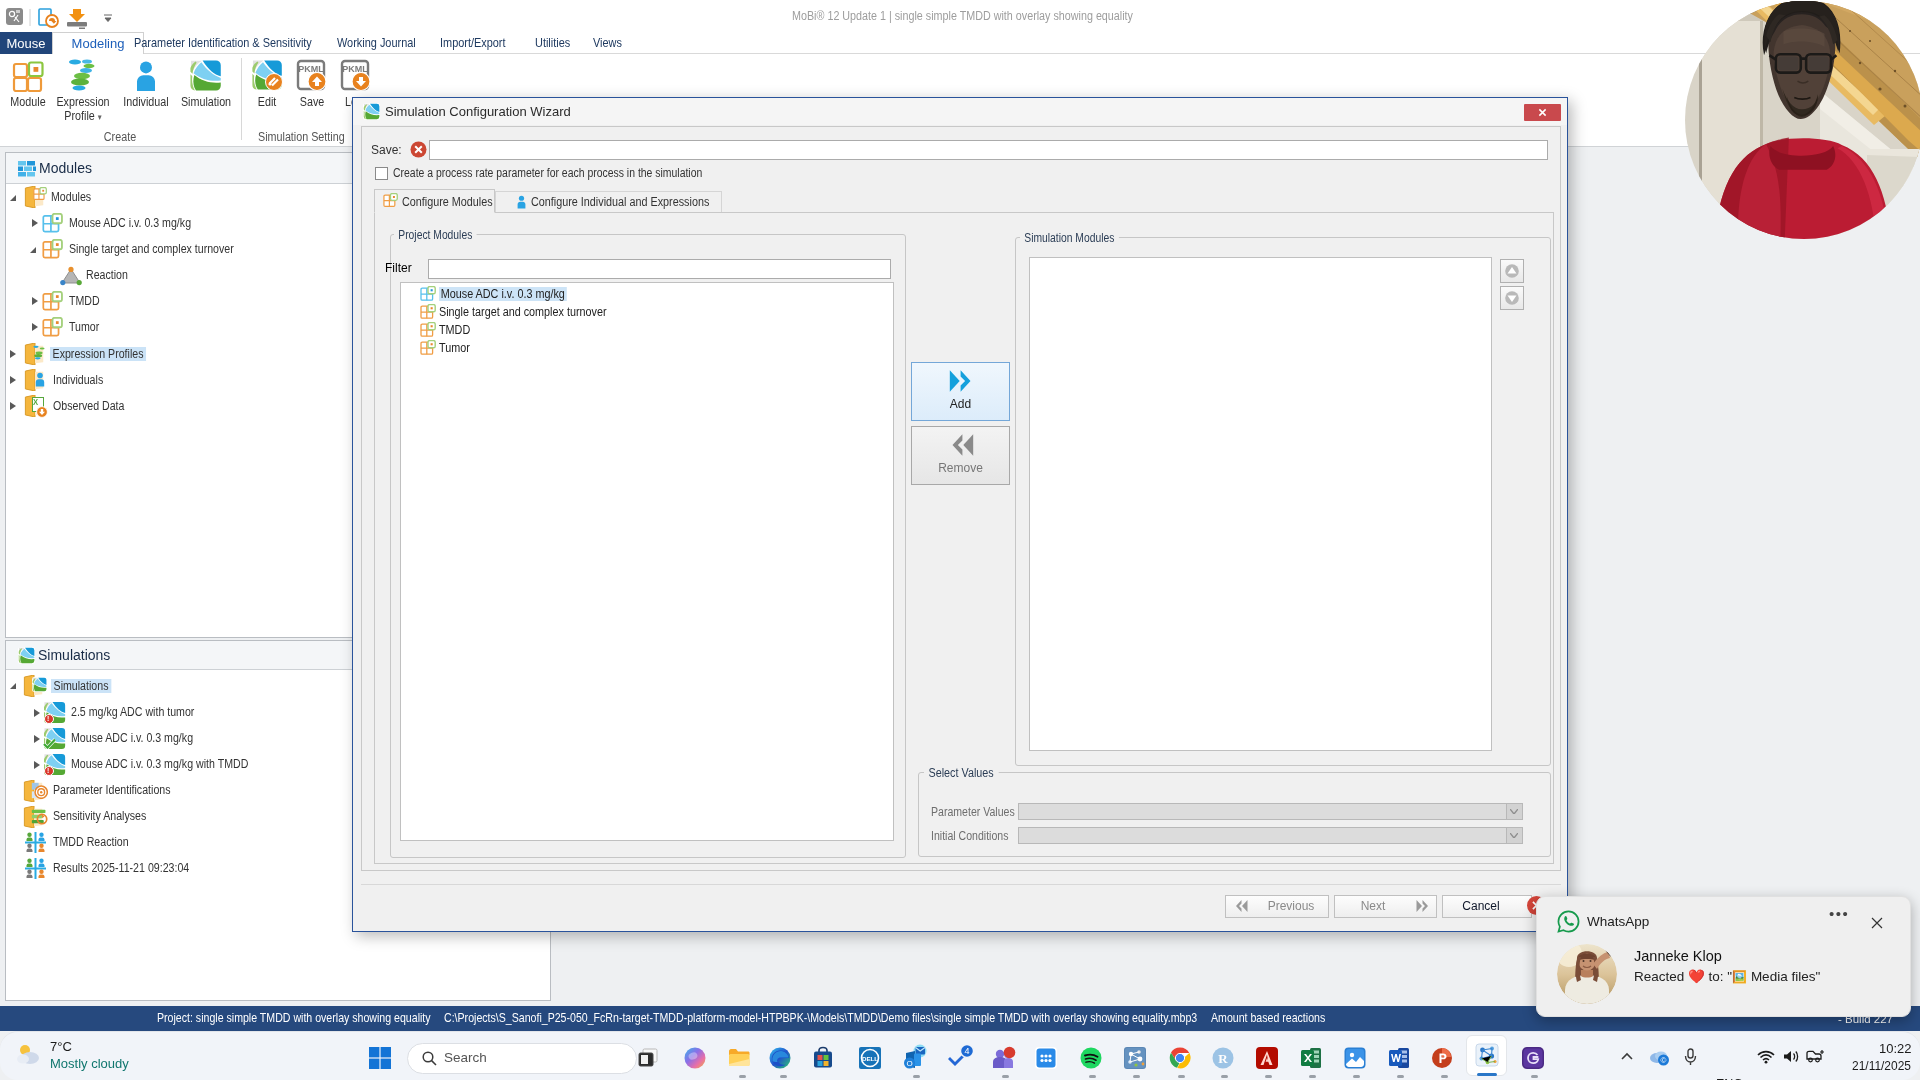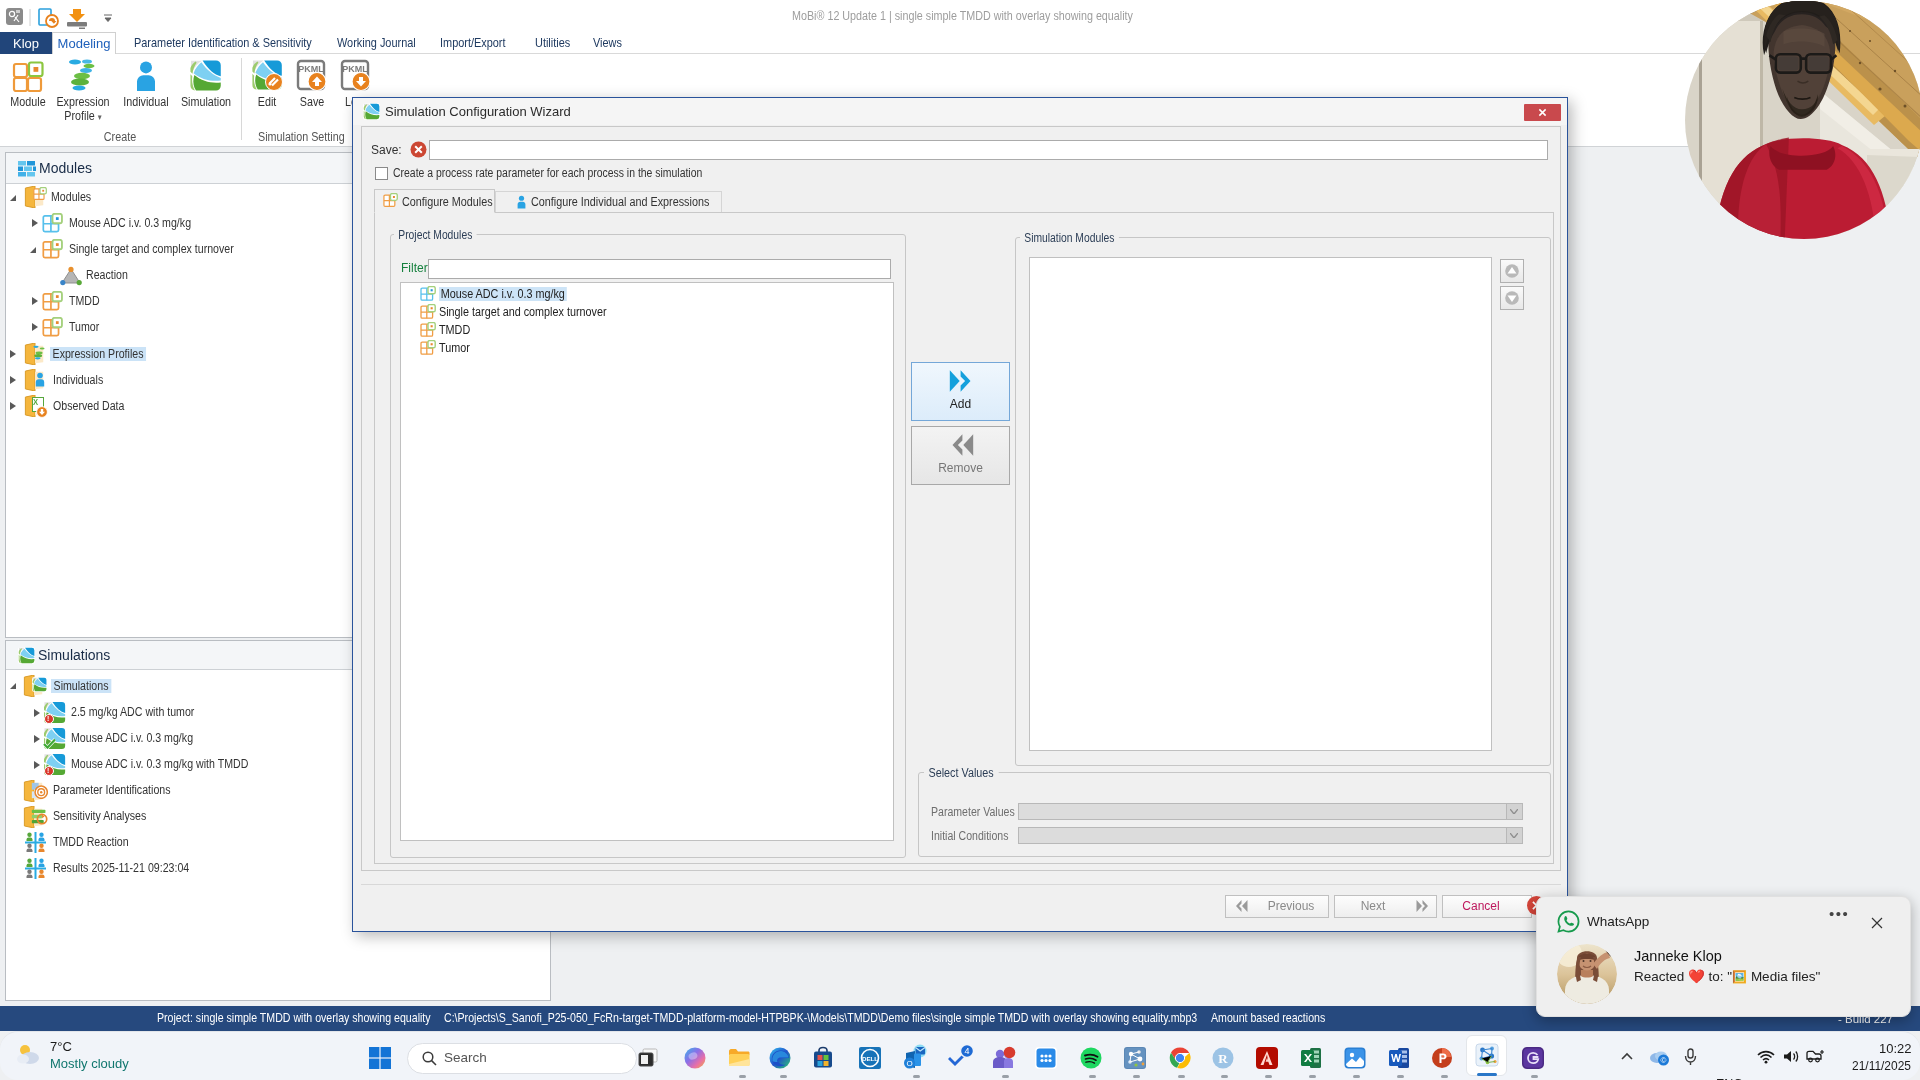--- a/index.html
+++ b/index.html
@@ -76,22 +76,22 @@
     <path d="M44 14 a3 3 0 0 1 6 0 l1.5 0 -2.6 2.8 -2.6 -2.8 Z" fill="#e8821e"></path>
   <path d="M68 2 L76 2 L76 7 L80 7 L72 15 L64 7 L68 7 Z" fill="#f29111"></path>
   <rect x="62" y="15" width="20" height="4.5" rx="1" fill="#7c7c7c"></rect>
     <rect x="74" y="20.5" width="6" height="1.5" fill="#7c7c7c"></rect>
   <path d="M99 8 L107 8 M100 11 L106 11 L103 14.5 Z" stroke="#666" fill="#666" stroke-width="1"></path>
 </svg>
 
 <div class="tx" style="left:792px;top:9px;font-size:12.5px;color:#9d9d9d;transform:scaleX(0.86);transform-origin:left center;">MoBi® 12 Update 1 | single simple TMDD with overlay showing equality</div>
 
 <div class="abs" style="left:0;top:32px;width:1920px;height:22px;border-bottom:1px solid #d9d9d9;background:#ffffff;"></div>
-<div class="abs" style="left:0;top:32px;width:52px;height:24px;background:#21457a;color:#ffffff;font-size:13px;text-align:center;line-height:23px;">Klop</div>
-<div class="abs" style="left:52px;top:32px;width:64px;height:23px;background:#ffffff;border:1px solid #d0d0d0;border-bottom:none;color:#1d5fba;font-size:13px;text-align:center;line-height:22px;">Modeling</div>
+<div class="abs" style="left:0;top:32px;width:52px;height:24px;background:#21457a;color:#ffffff;font-size:13px;text-align:center;line-height:23px;">Mouse</div>
+<div class="abs" style="left:52px;top:32px;width:92px;height:23px;background:#ffffff;border:1px solid #d0d0d0;border-bottom:none;color:#1d5fba;font-size:13px;text-align:center;line-height:22px;">Modeling</div>
 <div class="tx" style="left:134px;top:32px;height:22px;line-height:22px;color:#1f3a60;font-size:13px;transform:scaleX(0.84);transform-origin:left center;">Parameter Identification &amp; Sensitivity</div>
 <div class="tx" style="left:337px;top:32px;height:22px;line-height:22px;color:#1f3a60;font-size:13px;transform:scaleX(0.84);transform-origin:left center;">Working Journal</div>
 <div class="tx" style="left:440px;top:32px;height:22px;line-height:22px;color:#1f3a60;font-size:13px;transform:scaleX(0.84);transform-origin:left center;">Import/Export</div>
 <div class="tx" style="left:535px;top:32px;height:22px;line-height:22px;color:#1f3a60;font-size:13px;transform:scaleX(0.84);transform-origin:left center;">Utilities</div>
 <div class="tx" style="left:593px;top:32px;height:22px;line-height:22px;color:#1f3a60;font-size:13px;transform:scaleX(0.84);transform-origin:left center;">Views</div>
 
 <div class="abs" style="left:0;top:54px;width:1920px;height:93px;background:#ffffff;border-bottom:1px solid #d0d3d6;"></div>
 
 <svg class="abs" style="left:12px;top:60px;" width="32" height="32" viewBox="0 0 32 32">
     <rect x="2" y="4" width="13" height="13" rx="2" fill="#fff" stroke="#ef9a3a" stroke-width="2.2"></rect>
@@ -395,21 +395,21 @@
   <div class="tx" style="left:49px;top:97px;font-size:12px;color:#333;transform:scaleX(0.9);transform-origin:left center;">Configure Modules</div>
   <div style="position:absolute;left:142px;top:93px;width:227px;height:21px;background:#f0f0f0;border:1px solid #d5d5d5;border-bottom:none;"></div>
   <svg style="position:absolute;left:162px;top:97px;" width="13" height="14" viewBox="0 0 16 16">
       <use href="#person"></use>
     </svg>
   <div class="tx" style="left:178px;top:97px;font-size:12px;color:#333;transform:scaleX(0.9);transform-origin:left center;">Configure Individual and Expressions</div>
 
   <div style="position:absolute;left:37px;top:136px;width:516px;height:624px;border:1px solid #c6c6c6;border-radius:3px;"></div>
   <div class="tx" style="left:41px;top:130px;background:#f0f0f0;padding:0 5px;font-size:12px;color:#2b3d55;transform:scaleX(0.86);transform-origin:left center;">Project Modules</div>
 
-  <div class="tx" style="left:48px;top:163px;font-size:12px;color:#15803d;">Filter</div>
+  <div class="tx" style="left:32px;top:163px;font-size:12px;color:#000000;">Filter</div>
   <div style="position:absolute;left:75px;top:161px;width:463px;height:20px;border:1px solid #ababab;background:#fff;"></div>
 
   <div style="position:absolute;left:47px;top:184px;width:494px;height:559px;border:1px solid #c0c0c0;background:#ffffff;"></div>
   <svg style="position:absolute;left:67px;top:188px" width="16" height="16" viewBox="0 0 16 16">
       <use href="#mod-b"></use>
     </svg>
   <div class="tx li" style="left:86px;top:189px;font-size:12px;color:#222;background:#cde4f7;padding:0 2px;">Mouse ADC i.v. 0.3 mg/kg</div>
   <svg style="position:absolute;left:67px;top:206px" width="16" height="16" viewBox="0 0 16 16">
       <use href="#mod-o"></use>
     </svg>
@@ -476,21 +476,21 @@
     </svg>
   <div style="position:absolute;left:900px;top:801px;width:76px;text-align:center;font-size:12px;color:#8a8a8a;">Previous</div>
   <div style="position:absolute;left:981px;top:797px;width:103px;height:23px;background:linear-gradient(#fdfdfd,#eeeeee);border:1px solid #c0c0c0;"></div>
   <div style="position:absolute;left:985px;top:801px;width:70px;text-align:center;font-size:12px;color:#8a8a8a;">Next</div>
   <svg style="position:absolute;left:1062px;top:802px;" width="16" height="12" viewBox="0 0 30 24">
       <g fill="#9a9a9a">
         <use href="#chev-r"></use>
       </g>
     </svg>
   <div style="position:absolute;left:1089px;top:797px;width:90px;height:23px;background:linear-gradient(#fdfdfd,#eeeeee);border:1px solid #c0c0c0;"></div>
-  <div style="position:absolute;left:1093px;top:801px;width:70px;text-align:center;font-size:12px;color:#be185d;">Cancel</div>
+  <div style="position:absolute;left:1093px;top:801px;width:70px;text-align:center;font-size:12px;color:#0f172a;">Cancel</div>
   <div style="position:absolute;left:1174px;top:798px;width:19px;height:19px;border-radius:50%;background:#d4453a;"></div>
   <svg style="position:absolute;left:1179px;top:803px;" width="9" height="9" viewBox="0 0 10 10">
       <path d="M1 1 L9 9 M9 1 L1 9" stroke="#fff" stroke-width="1.8"></path>
     </svg>
 </div>
 
 <svg class="abs" style="left:1685px;top:1px;" width="238" height="238" viewBox="0 0 238 238">
   <defs>
     <clipPath id="camclip">
         <circle cx="119" cy="119" r="119"></circle>

